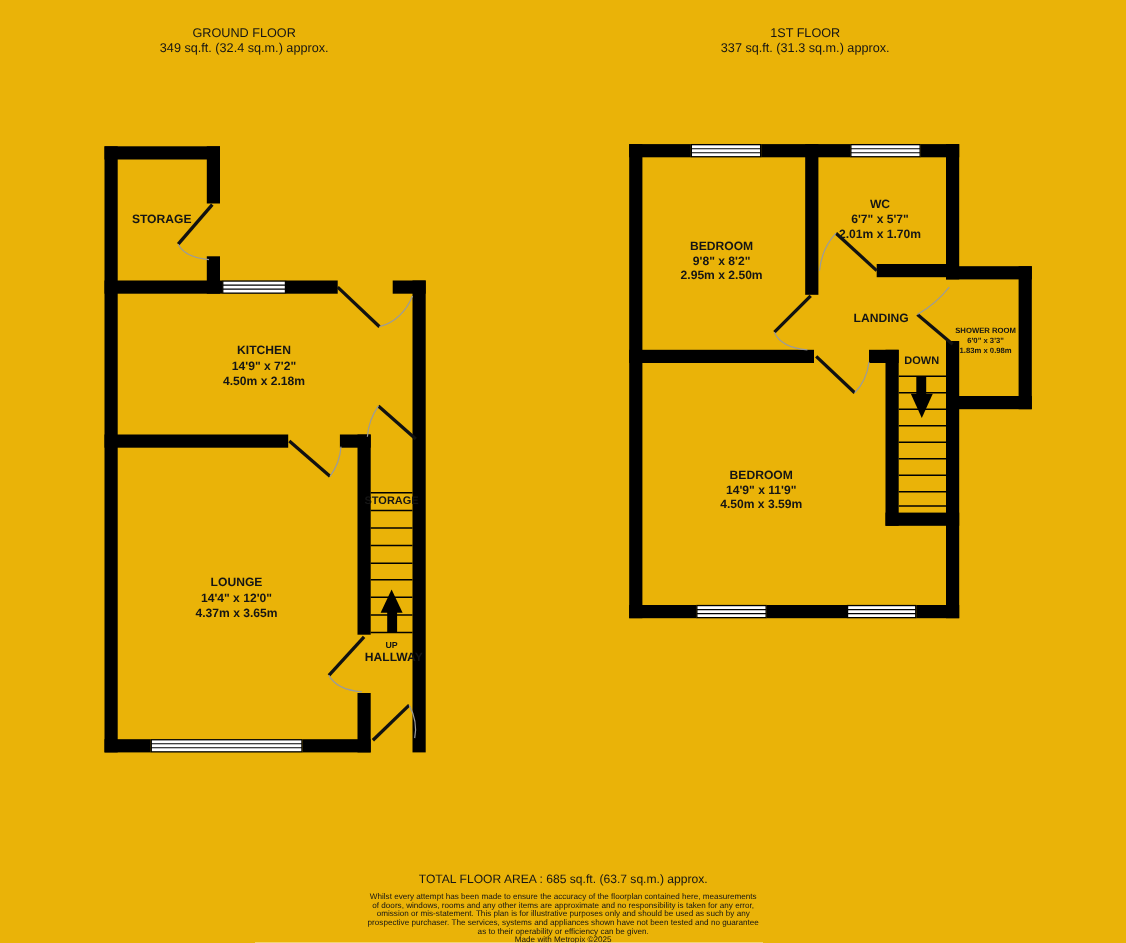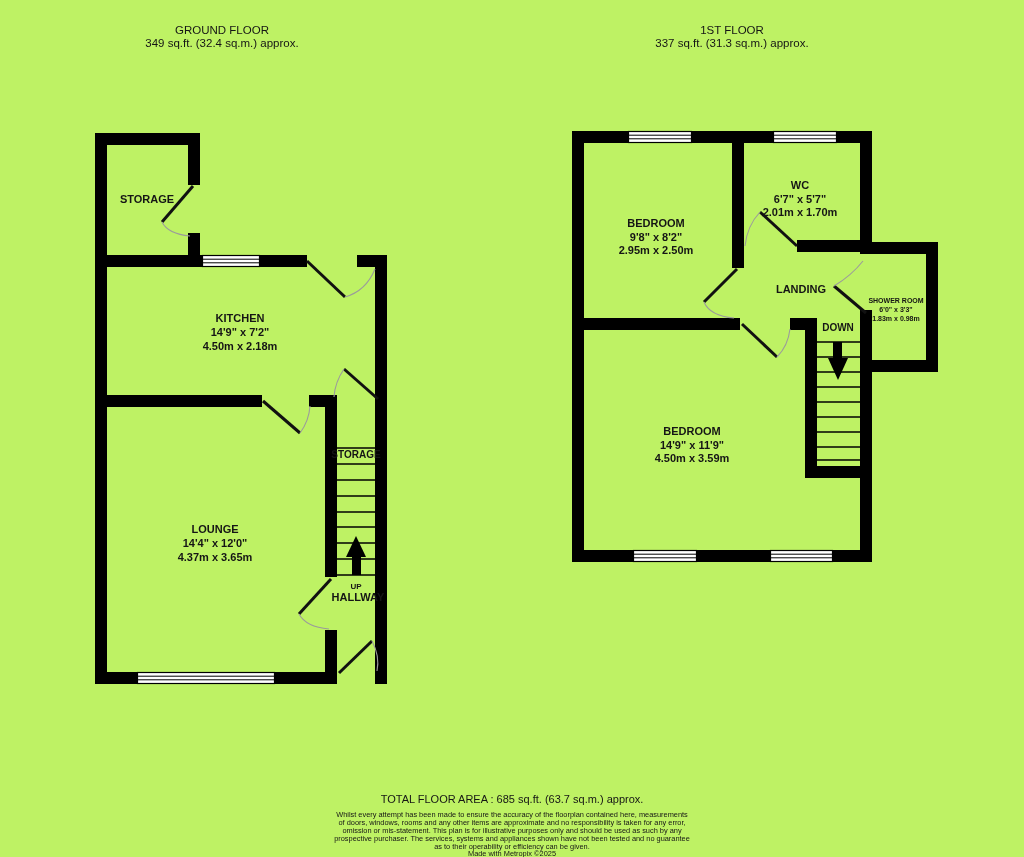--- a/index.html
+++ b/index.html
@@ -1,16 +1,16 @@
 <!DOCTYPE html>
 <html><head>
 <meta charset="utf-8">
 <style>
   html,body{margin:0;padding:0;background:#ffffff;}
-  #canvas{position:relative;width:1024px;height:857px;background:#bef264;overflow:hidden;}
+  #canvas{position:relative;width:1024px;height:857px;background:#eab308;overflow:hidden;}
   svg{position:absolute;left:0;top:0;}
   text{fill:#151515;font-family:"Liberation Sans",sans-serif;}
   .hdr{font-size:11.5px;}
   .room{font-size:11px;font-weight:bold;}
   .small{font-size:7px;font-weight:bold;}
   .tiny{font-size:8px;font-weight:bold;}
   .mid{font-size:10px;font-weight:bold;}
   .total{font-size:11px;}
   .disc{font-size:7.4px;}
   .wall{fill:#000000;}

